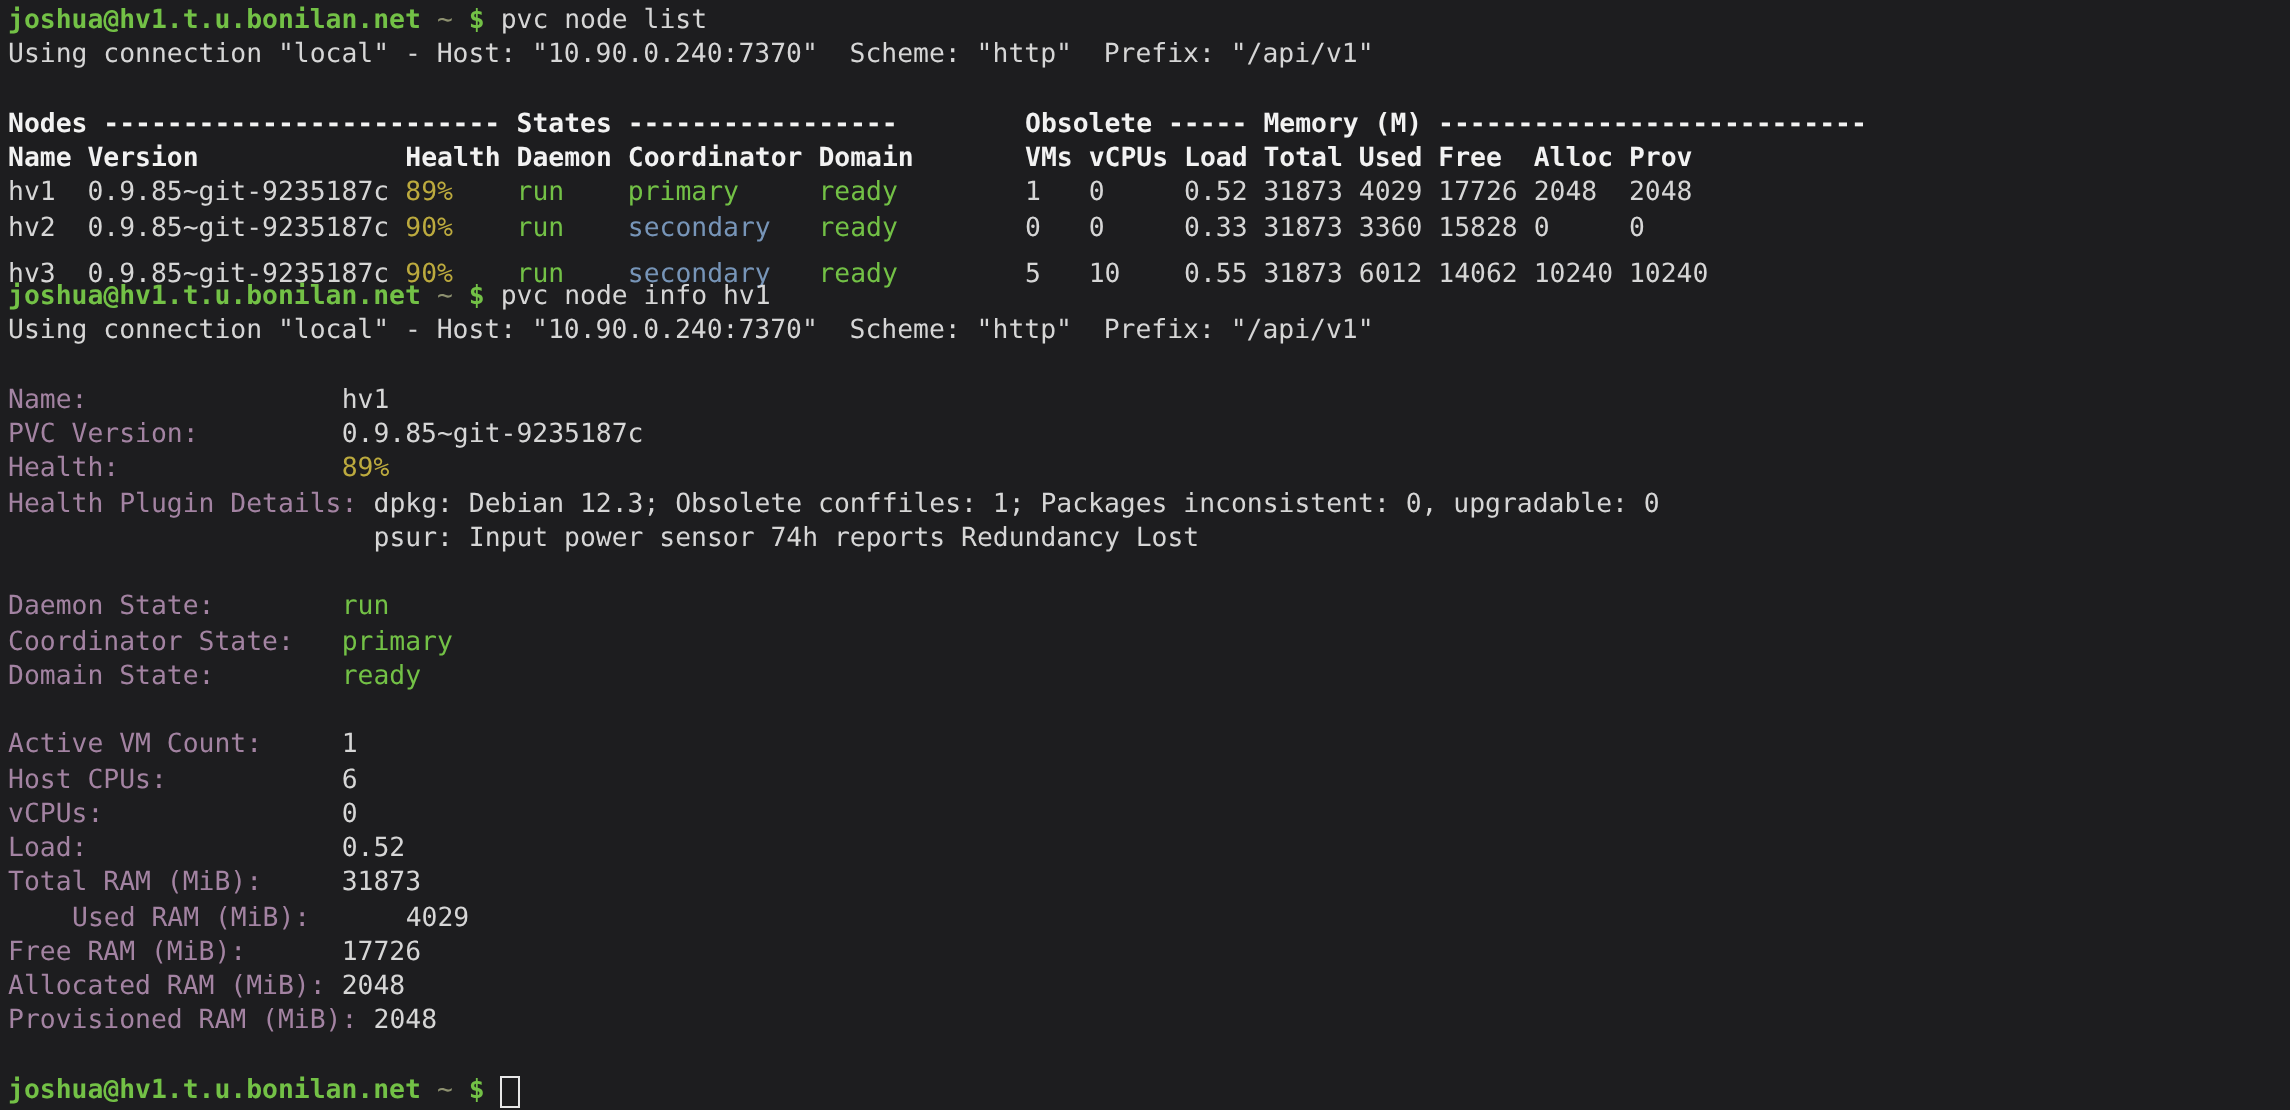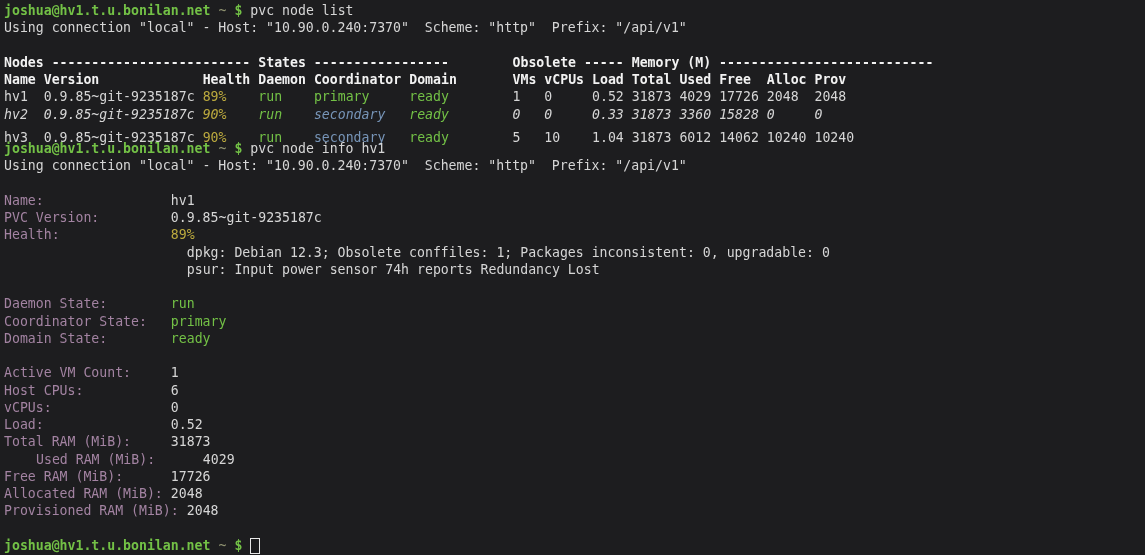--- a/index.html
+++ b/index.html
@@ -65,21 +65,21 @@
       <span class="seg" style="left: 409.246px; color: rgb(115, 193, 70);">ready</span>
       <span class="seg" style="left: 512.544px; color: rgb(214, 214, 214);">1</span>
       <span class="seg" style="left: 544.328px; color: rgb(214, 214, 214);">0</span>
       <span class="seg" style="left: 592.004px; color: rgb(214, 214, 214);">0.52</span>
       <span class="seg" style="left: 631.734px; color: rgb(214, 214, 214);">31873</span>
       <span class="seg" style="left: 679.41px; color: rgb(214, 214, 214);">4029</span>
       <span class="seg" style="left: 719.14px; color: rgb(214, 214, 214);">17726</span>
       <span class="seg" style="left: 766.816px; color: rgb(214, 214, 214);">2048</span>
       <span class="seg" style="left: 814.492px; color: rgb(214, 214, 214);">2048</span>
     </div>
-    <div class="tl" style="top: 105.5px; font-style: italic;">
+    <div class="tl" style="top: 105.5px;">
       <span class="seg" style="left: 4px; color: rgb(214, 214, 214);">hv2</span>
       <span class="seg" style="left: 43.73px; color: rgb(214, 214, 214);">0.9.85~git-9235187c</span>
       <span class="seg" style="left: 202.65px; color: rgb(188, 170, 62);">90%</span>
       <span class="seg" style="left: 258.272px; color: rgb(115, 193, 70);">run</span>
       <span class="seg" style="left: 313.894px; color: rgb(119, 149, 184);">secondary</span>
       <span class="seg" style="left: 409.246px; color: rgb(115, 193, 70);">ready</span>
       <span class="seg" style="left: 512.544px; color: rgb(214, 214, 214);">0</span>
       <span class="seg" style="left: 544.328px; color: rgb(214, 214, 214);">0</span>
       <span class="seg" style="left: 592.004px; color: rgb(214, 214, 214);">0.33</span>
       <span class="seg" style="left: 631.734px; color: rgb(214, 214, 214);">31873</span>
@@ -90,21 +90,21 @@
     </div>
     <div class="tl" style="top: 129px;">
       <span class="seg" style="left: 4px; color: rgb(214, 214, 214);">hv3</span>
       <span class="seg" style="left: 43.73px; color: rgb(214, 214, 214);">0.9.85~git-9235187c</span>
       <span class="seg" style="left: 202.65px; color: rgb(188, 170, 62);">90%</span>
       <span class="seg" style="left: 258.272px; color: rgb(115, 193, 70);">run</span>
       <span class="seg" style="left: 313.894px; color: rgb(119, 149, 184);">secondary</span>
       <span class="seg" style="left: 409.246px; color: rgb(115, 193, 70);">ready</span>
       <span class="seg" style="left: 512.544px; color: rgb(214, 214, 214);">5</span>
       <span class="seg" style="left: 544.328px; color: rgb(214, 214, 214);">10</span>
-      <span class="seg" style="left: 592.004px; color: rgb(214, 214, 214);">1.04</span>
+      <span class="seg" style="left: 592.004px; color: rgb(214, 214, 214);">0.55</span>
       <span class="seg" style="left: 631.734px; color: rgb(214, 214, 214);">31873</span>
       <span class="seg" style="left: 679.41px; color: rgb(214, 214, 214);">6012</span>
       <span class="seg" style="left: 719.14px; color: rgb(214, 214, 214);">14062</span>
       <span class="seg" style="left: 766.816px; color: rgb(214, 214, 214);">10240</span>
       <span class="seg" style="left: 814.492px; color: rgb(214, 214, 214);">10240</span>
     </div>
     <div class="tl" style="top: 140px;">
       <span class="seg bold" style="left: 4px; color: rgb(115, 193, 70);">joshua@hv1.t.u.bonilan.net</span>
       <span class="seg" style="left: 218.542px; color: rgb(142, 145, 112);">~</span>
       <span class="seg bold" style="left: 234.434px; color: rgb(115, 193, 70);">$</span>
@@ -119,20 +119,21 @@
     </div>
     <div class="tl" style="top: 209px;">
       <span class="seg" style="left: 4px; color: rgb(163, 131, 162);">PVC Version:</span>
       <span class="seg" style="left: 170.866px; color: rgb(214, 214, 214);">0.9.85~git-9235187c</span>
     </div>
     <div class="tl" style="top: 226.25px;">
       <span class="seg" style="left: 4px; color: rgb(163, 131, 162);">Health:</span>
       <span class="seg" style="left: 170.866px; color: rgb(188, 170, 62);">89%</span>
     </div>
     <div class="tl" style="top: 243.5px;">
+      <span class="seg" style="left: 4px; color: rgb(163, 131, 162);">Health Plugin Details:</span>
       <span class="seg" style="left: 186.758px; color: rgb(214, 214, 214);">dpkg: Debian 12.3; Obsolete conffiles: 1; Packages inconsistent: 0, upgradable: 0</span>
     </div>
     <div class="tl" style="top: 260.75px;">
       <span class="seg" style="left: 186.758px; color: rgb(214, 214, 214);">psur: Input power sensor 74h reports Redundancy Lost</span>
     </div>
     <div class="tl" style="top: 295.25px;">
       <span class="seg" style="left: 4px; color: rgb(163, 131, 162);">Daemon State:</span>
       <span class="seg" style="left: 170.866px; color: rgb(115, 193, 70);">run</span>
     </div>
     <div class="tl" style="top: 312.5px;">

